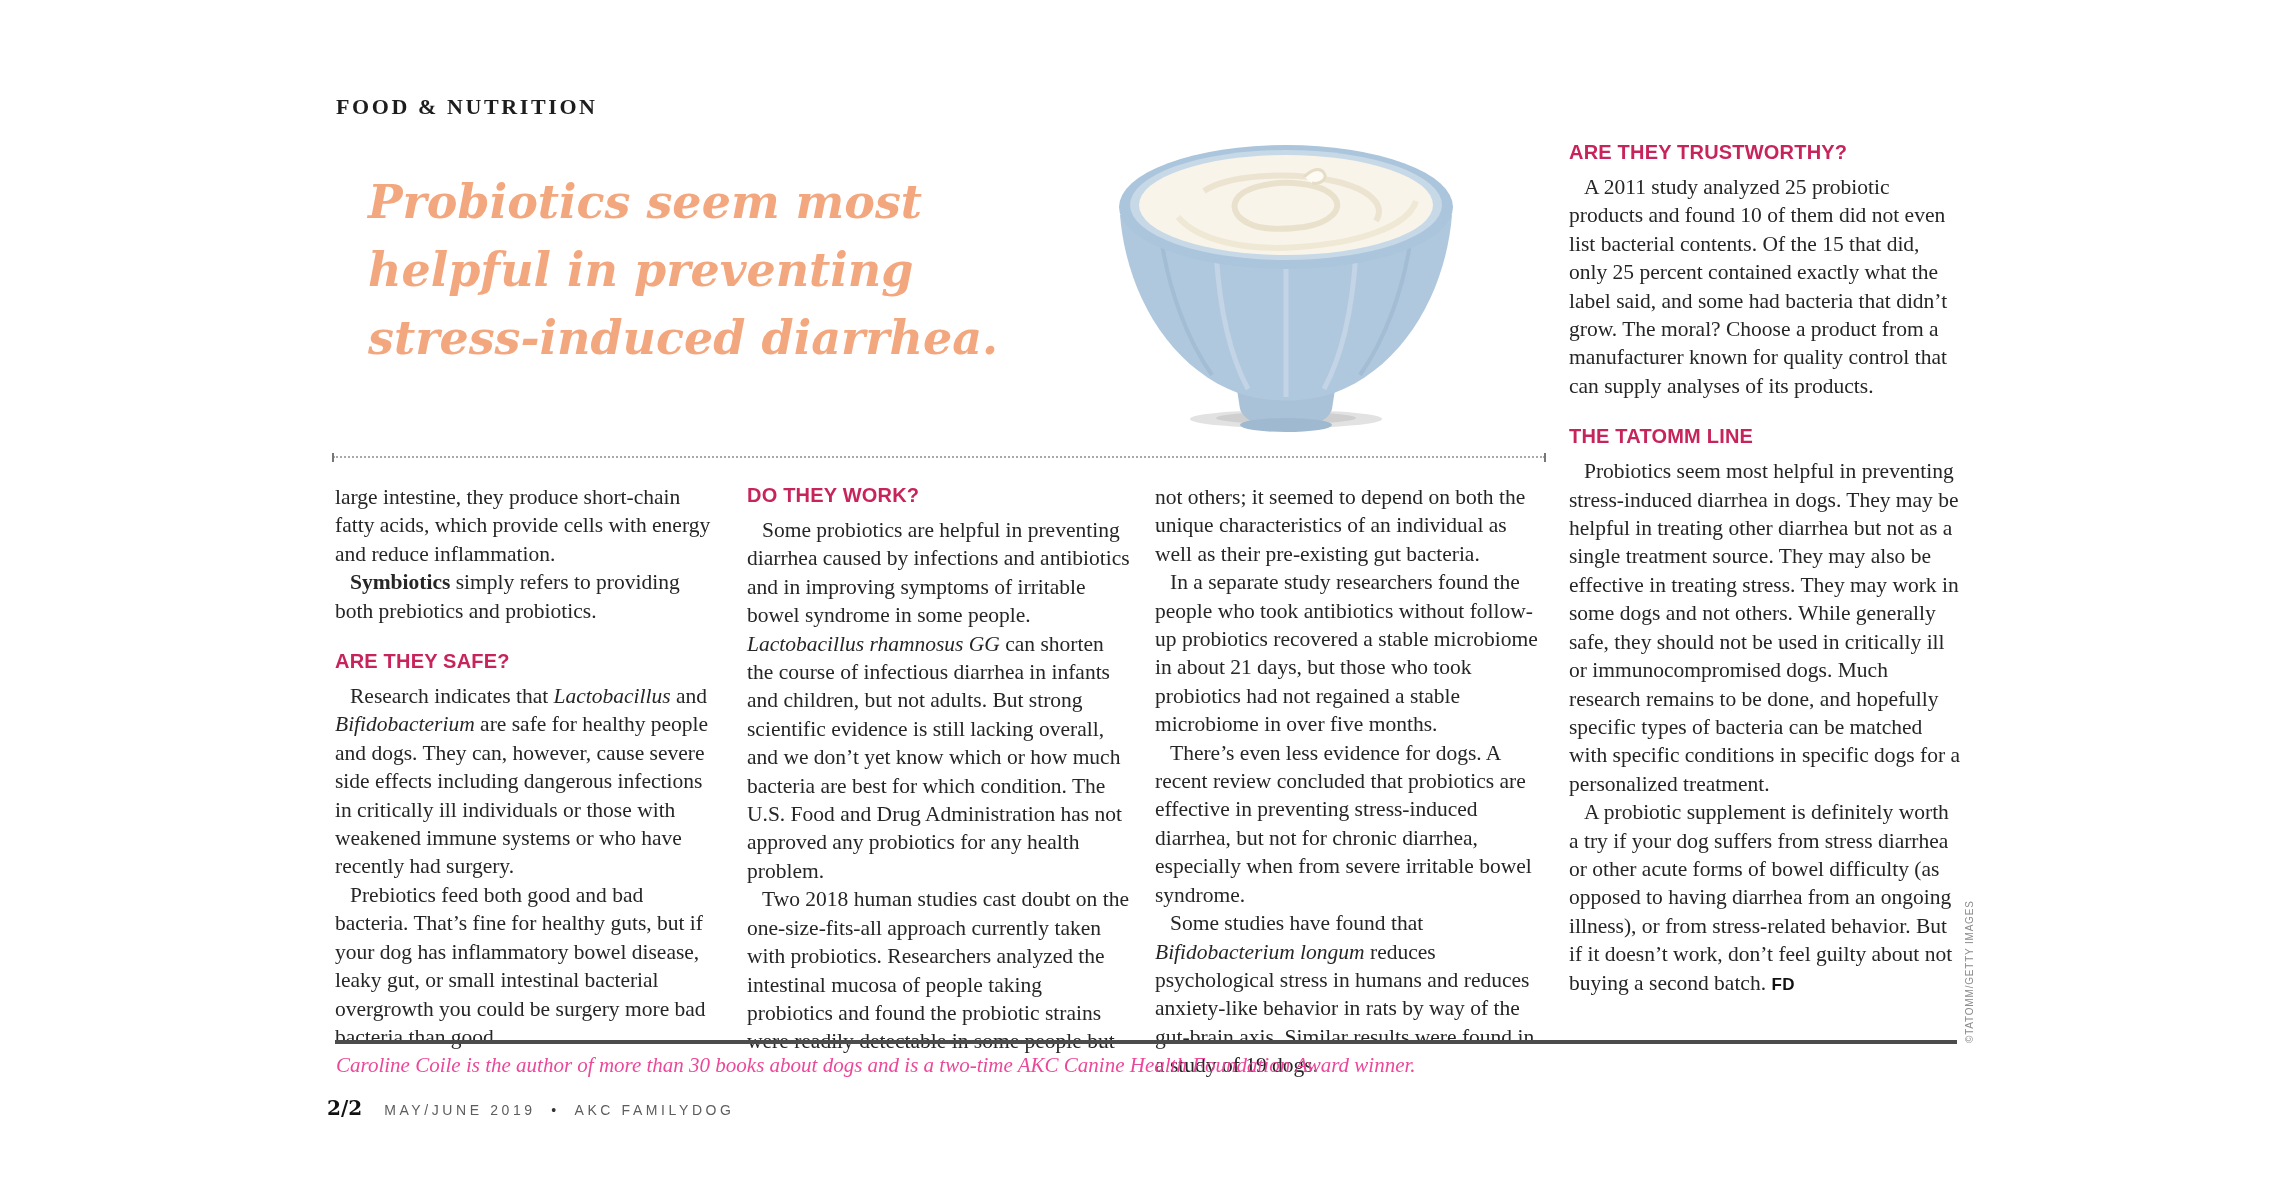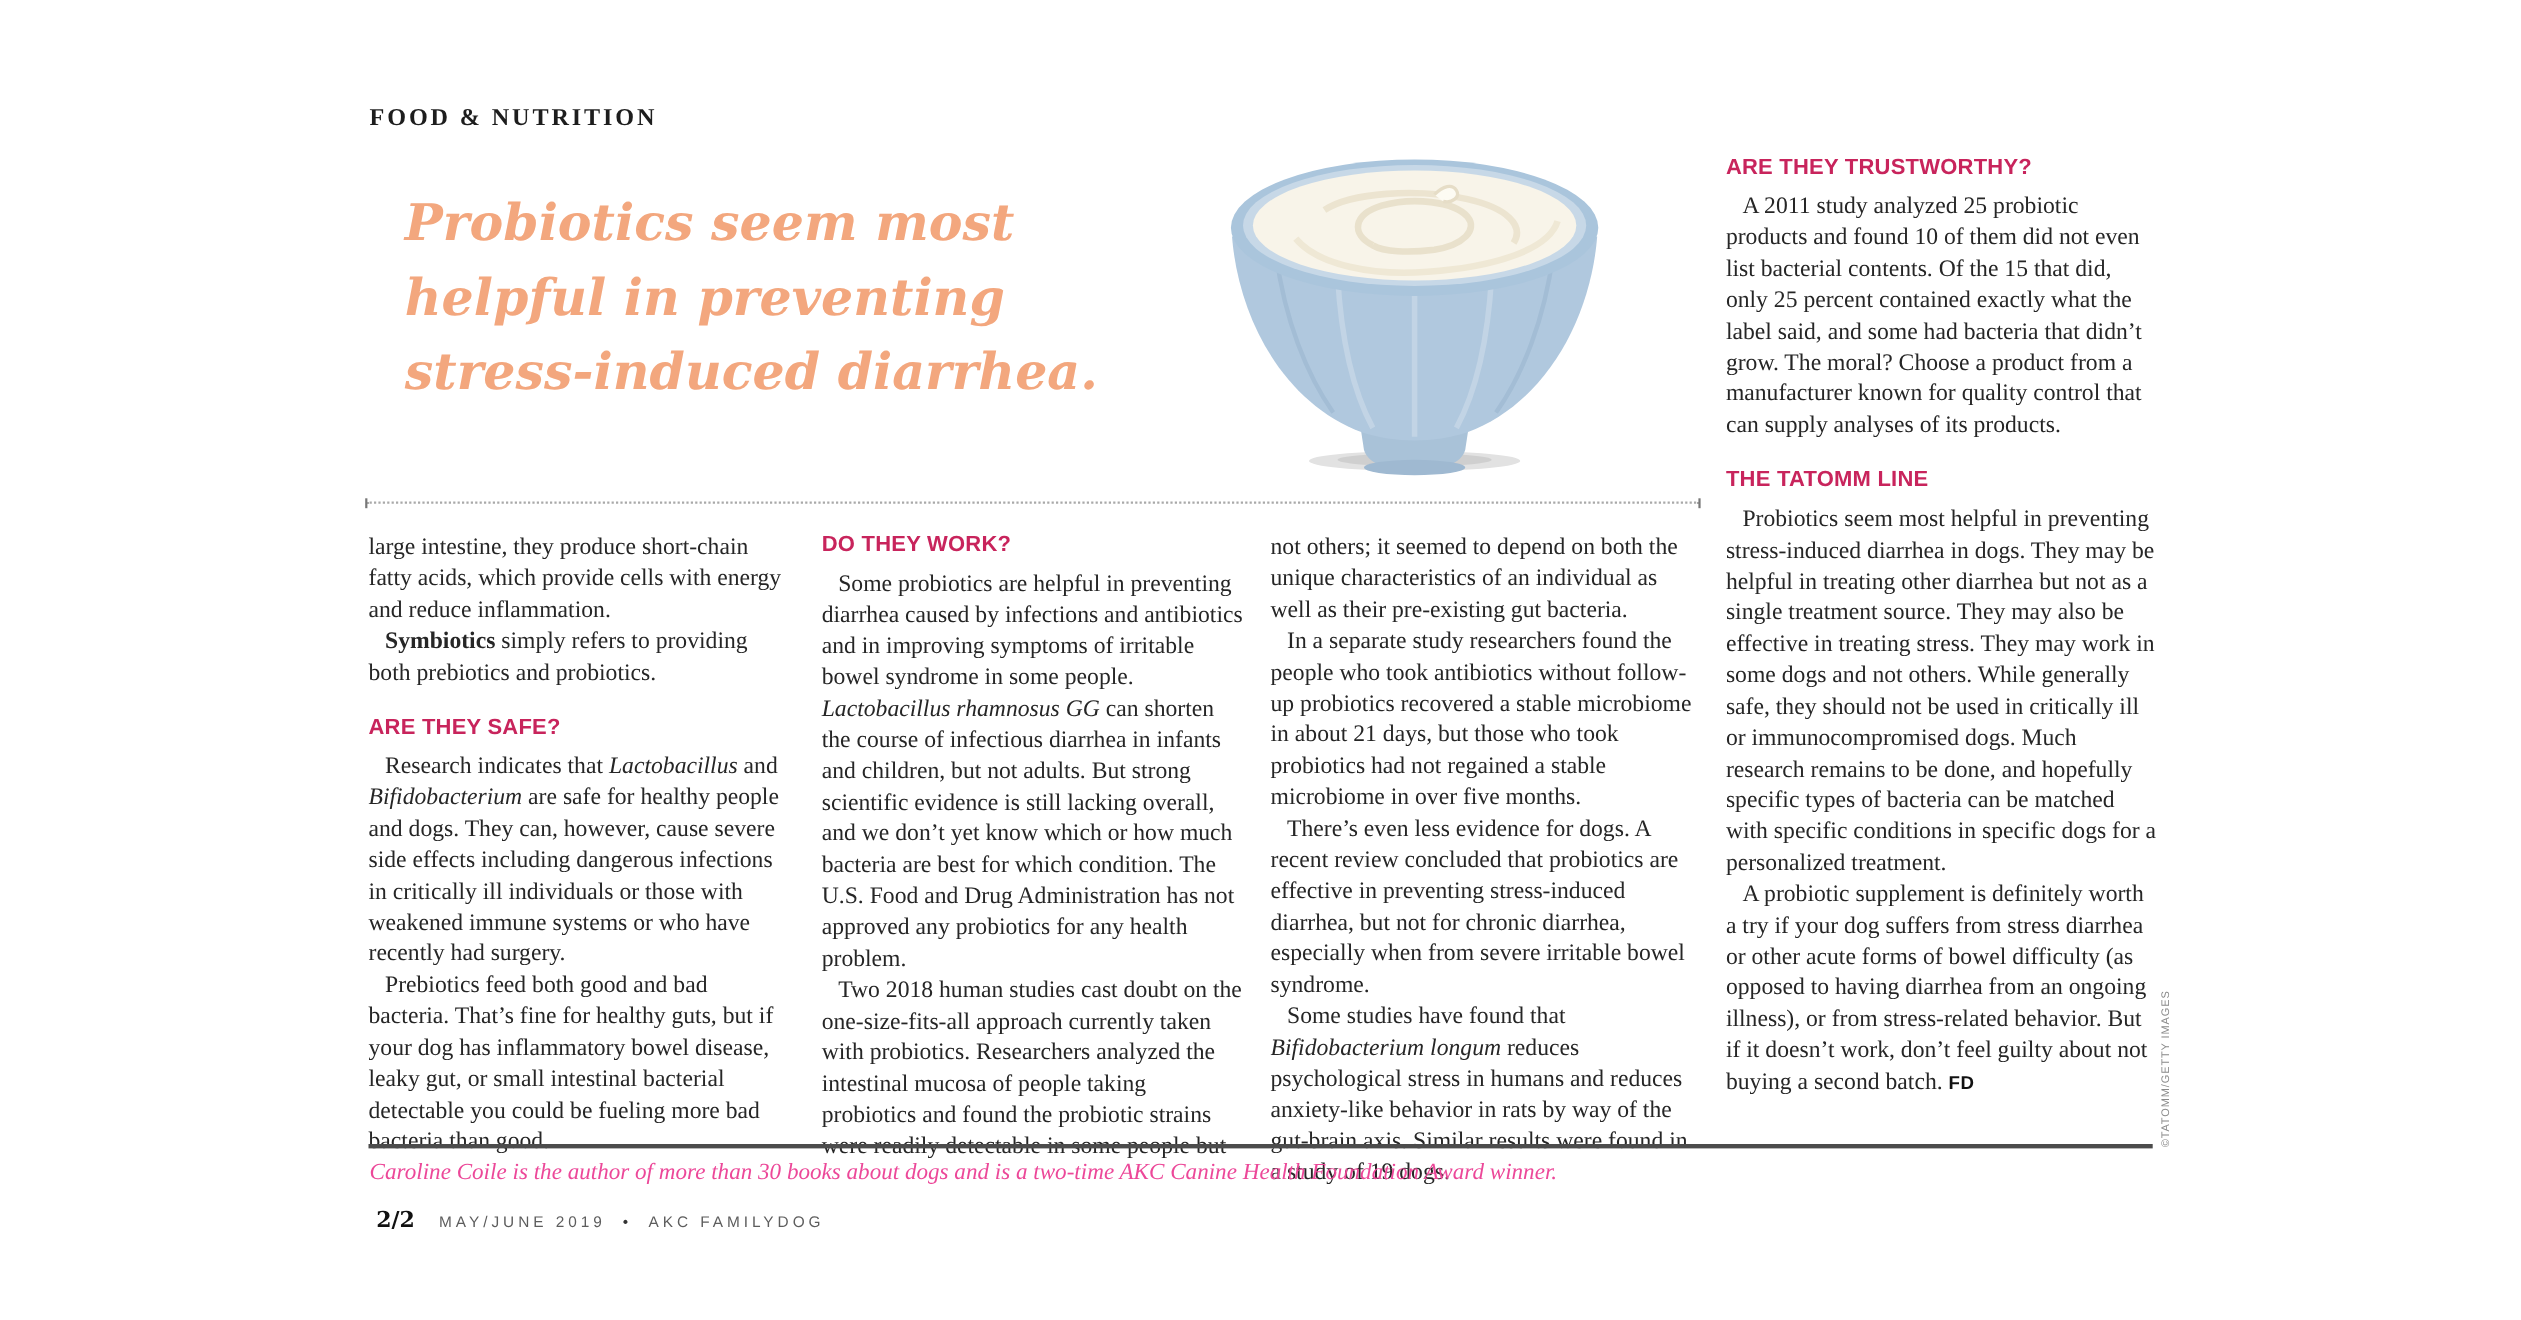--- a/index.html
+++ b/index.html
@@ -75,21 +75,21 @@
     position:absolute; left:335px; top:1040px; width:1622px; height:4px;
     background:#4c4c4c;
   }
   .author-credit {
     position:absolute; left:336px; top:1053px; width:1500px;
     font-family:"Liberation Serif", serif;
     font-style:italic; font-size:21px; color:#ec4899;
   }
 
   
-  .footer { position:absolute; left:342px; top:1096px; display:flex; align-items:baseline;text-align:center; }
+  .footer { position:absolute; left:327px; top:1096px; display:flex; align-items:baseline;text-align:center; }
   .page-indicator {
     font-family:"DejaVu Serif", serif;
     font-weight:bold; font-size:20px; color:#111;
   }
   .issue-line {
     margin-left:22px;
     font-family:"Liberation Sans", sans-serif;
     font-size:14px; letter-spacing:3.6px; color:#5d5d5d;
   }
   .issue-line .sep { margin:0 8px; color:#333; }
@@ -151,21 +151,21 @@
 <div class="dotted-rule">
   <span class="tick left"></span>
   <span class="tick right"></span>
 </div>
 
 <div class="col col-1">
   <p class="para"><span>large intestine, they produce short-chain fatty acids, which provide cells with energy and reduce inflammation.</span></p>
   <p class="para indent"><span class="b">Symbiotics</span><span> simply refers to providing both prebiotics and probiotics.</span></p>
   <div class="section-heading">ARE THEY SAFE?</div>
   <p class="para indent"><span>Research indicates that </span><span class="i">Lactobacillus</span><span> and </span><span class="i">Bifidobacterium</span><span> are safe for healthy people and dogs. They can, however, cause severe side effects including dangerous infections in critically ill individuals or those with weakened immune systems or who have recently had surgery.</span></p>
-  <p class="para indent"><span>Prebiotics feed both good and bad bacteria. That’s fine for healthy guts, but if your dog has inflammatory bowel disease, leaky gut, or small intestinal bacterial detectable you could be fueling more bad bacteria than good.</span></p>
+  <p class="para indent"><span>Prebiotics feed both good and bad bacteria. That’s fine for healthy guts, but if your dog has inflammatory bowel disease, leaky gut, or small intestinal bacterial overgrowth you could be surgery more bad bacteria than good.</span></p>
 </div>
 
 <div class="col col-2">
   <div class="section-heading first">DO THEY WORK?</div>
   <p class="para indent"><span>Some probiotics are helpful in preventing diarrhea caused by infections and antibiotics and in improving symptoms of irritable bowel syndrome in some people. </span><span class="i">Lactobacillus rhamnosus GG</span><span> can shorten the course of infectious diarrhea in infants and children, but not adults. But strong scientific evidence is still lacking overall, and we don’t yet know which or how much bacteria are best for which condition. The U.S. Food and Drug Administration has not approved any probiotics for any health problem.</span></p>
   <p class="para indent"><span>Two 2018 human studies cast doubt on the one-size-fits-all approach currently taken with probiotics. Researchers analyzed the intestinal mucosa of people taking probiotics and found the probiotic strains were readily detectable in some people but</span></p>
 </div>
 
 <div class="col col-3">
   <p class="para"><span>not others; it seemed to depend on both the unique characteristics of an individual as well as their pre-existing gut bacteria.</span></p>

